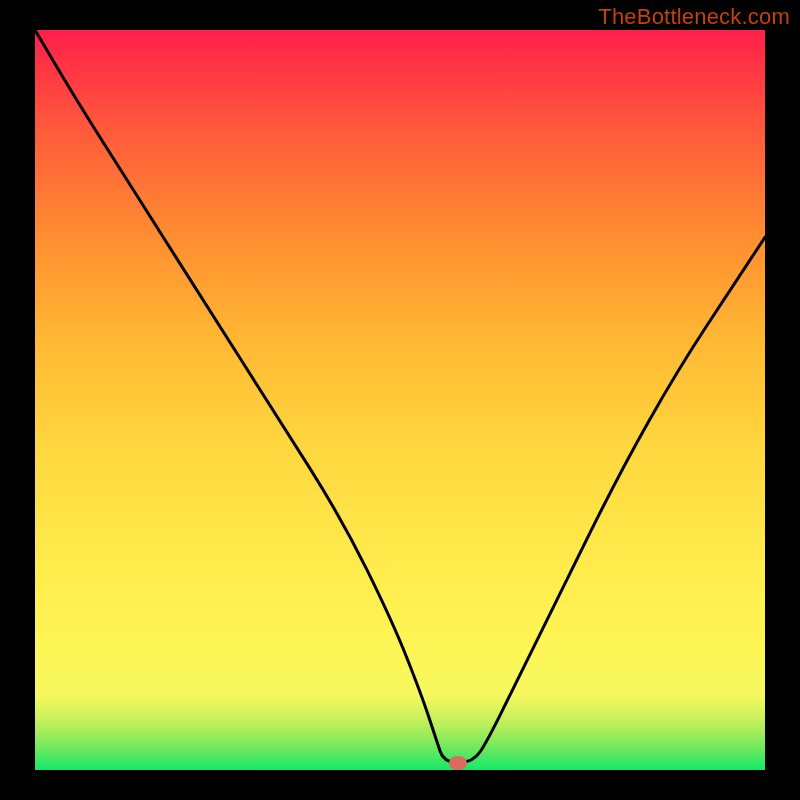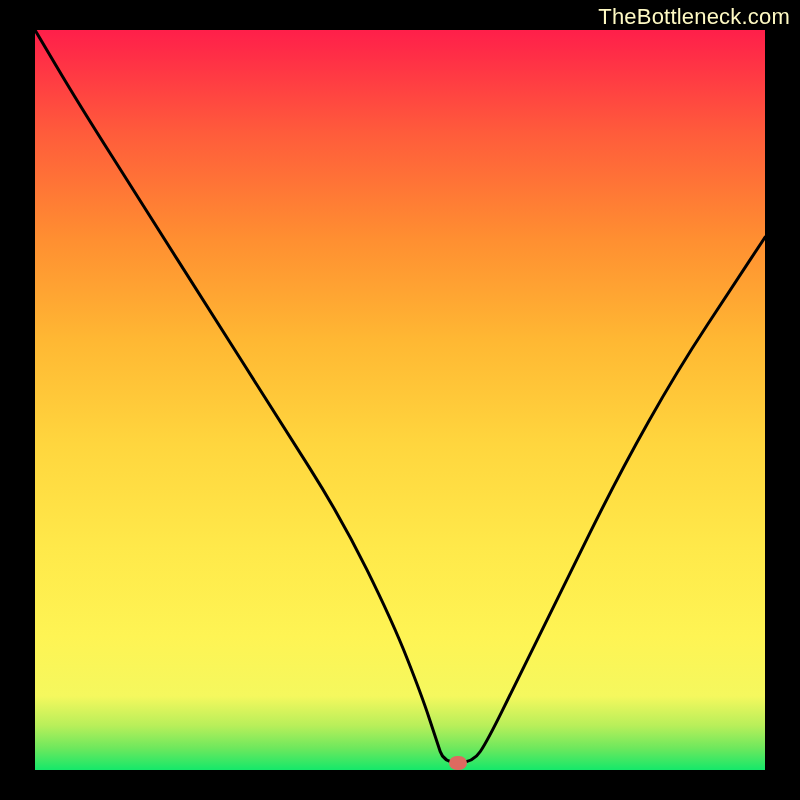--- a/index.html
+++ b/index.html
@@ -14,21 +14,21 @@
   .frame {
     position: relative;
     width: 800px;
     height: 800px;
     background: #000;
   }
   .watermark {
     position: absolute;
     top: 4px;
     right: 10px;
-    color: #fef9c3;
+    color: #c2410c;
     font-size: 22px;
     font-weight: 500;
     letter-spacing: 0.2px;
     z-index: 10;
   }
   .plot-area {
     position: absolute;
     left: 35px;
     top: 30px;
     width: 730px;

